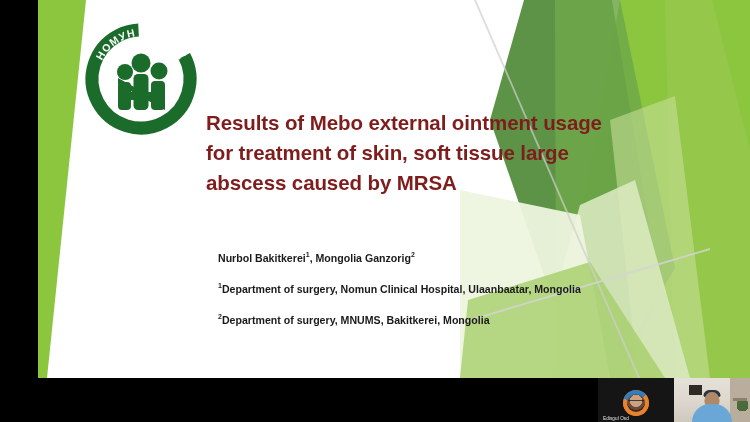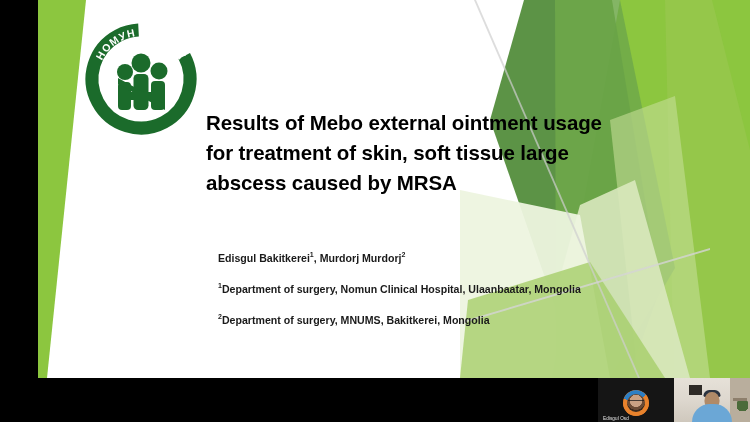--- a/index.html
+++ b/index.html
@@ -55,21 +55,21 @@
   
   .logo{
     position:absolute;left:42px;top:18px;width:122px;height:122px;
   }
   .logo svg{display:block;width:122px;height:122px;}
 
   
   .slide-title{
     position:absolute;left:168px;top:108px;width:408px;
     font-size:20.5px;font-weight:bold;line-height:1.46;
-    color:#000000;letter-spacing:-.1px;
+    color:#7f1d1d;letter-spacing:-.1px;
   }
   .authors{
     position:absolute;left:180px;top:251px;width:420px;
     font-size:10.6px;font-weight:bold;color:#1a1a1a;
     line-height:1.0;
   }
   .authors p{margin:0 0 19px 0;white-space:nowrap;}
   .authors sup{font-size:7px;vertical-align:super;}
 
   
@@ -186,21 +186,21 @@
           <rect x="71" y="63" width="14" height="29" rx="4"></rect>
           <path d="M38 66 L85 92 L85 86 L38 60 Z"></path>
           <rect x="38" y="74" width="47" height="8"></rect>
         </g>
       </svg>
     </div>
 
     <div class="slide-title">Results of Mebo external ointment usage for treatment of skin, soft tissue large abscess caused by MRSA</div>
 
     <div class="authors">
-      <p><span>Edisgul Bakitkerei</span><sup>1</sup><span>, Murdorj Murdorj</span><sup>2</sup></p>
+      <p><span>Nurbol Bakitkerei</span><sup>1</sup><span>, Mongolia Ganzorig</span><sup>2</sup></p>
       <p><sup>1</sup><span>Department of surgery, Nomun Clinical Hospital, Ulaanbaatar, Mongolia</span></p>
       <p><sup>2</sup><span>Department of surgery, MNUMS, Bakitkerei, Mongolia</span></p>
     </div>
   </div>
 
   <div class="bar-left"></div>
   <div class="bar-bottom"></div>
 
   <div class="tiles">
 

